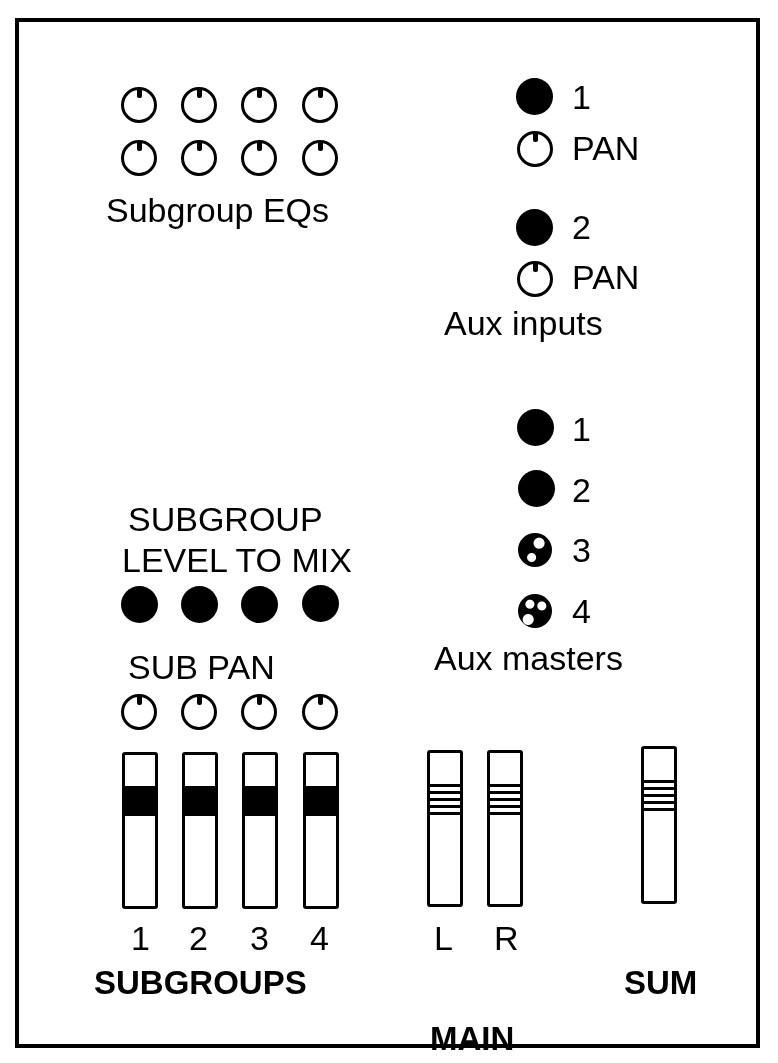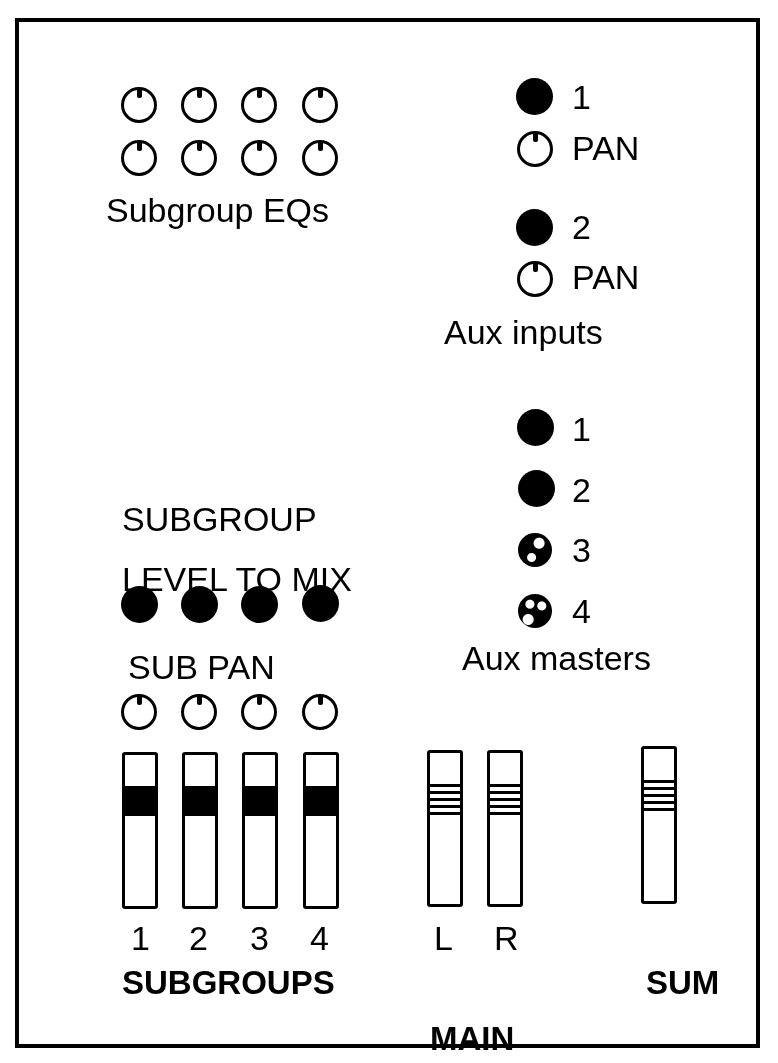--- a/index.html
+++ b/index.html
@@ -49,38 +49,38 @@
   <div class="dot" style="left:516px;top:78px"></div>
   <div class="txt t-mid" style="left:572px;top:80px">1</div>
   <div class="knob" style="left:517px;top:131px"></div>
   <div class="txt t-mid" style="left:572px;top:131px">PAN</div>
 
   <div class="dot" style="left:516px;top:209px"></div>
   <div class="txt t-mid" style="left:572px;top:210px">2</div>
   <div class="knob" style="left:517px;top:261px"></div>
   <div class="txt t-mid" style="left:572px;top:260px">PAN</div>
 
-  <div class="txt t-mid" style="left:444px;top:315px">Aux inputs</div>
+  <div class="txt t-mid" style="left:444px;top:306px">Aux inputs</div>
 </div>
 
 <div>
   <div class="dot" style="left:517px;top:409px"></div>
   <div class="txt t-mid" style="left:572px;top:412px">1</div>
   <div class="dot" style="left:518px;top:470px"></div>
   <div class="txt t-mid" style="left:572px;top:473px">2</div>
   <div class="dot mottled" style="left:518px;top:533px;width:34px;height:34px"></div>
   <div class="txt t-mid" style="left:572px;top:533px">3</div>
   <div class="dot mottled2" style="left:518px;top:594px;width:34px;height:34px"></div>
   <div class="txt t-mid" style="left:572px;top:594px">4</div>
-  <div class="txt t-mid" style="left:462px;top:641px">Aux masters</div>
+  <div class="txt t-mid" style="left:434px;top:641px">Aux masters</div>
 </div>
 
 <div>
-  <div class="txt t-mid" style="left:122px;top:502px">SUBGROUP</div>
-  <div class="txt t-mid" style="left:122px;top:562px">LEVEL TO MIX</div>
+  <div class="txt t-mid" style="left:128px;top:502px">SUBGROUP</div>
+  <div class="txt t-mid" style="left:122px;top:543px">LEVEL TO MIX</div>
   <div class="dot" style="left:121px;top:586px"></div>
   <div class="dot" style="left:181px;top:586px"></div>
   <div class="dot" style="left:241px;top:586px"></div>
   <div class="dot" style="left:302px;top:585px"></div>
 </div>
 
 <div>
   <div class="txt t-mid" style="left:128px;top:650px">SUB PAN</div>
   <div class="knob" style="left:121px;top:694px"></div>
   <div class="knob" style="left:181px;top:694px"></div>
@@ -98,33 +98,33 @@
   <div class="fader" style="left:242px;top:752px;height:157px">
     <div class="cap-solid" style="top:31px;height:30px"></div>
   </div>
   <div class="fader" style="left:303px;top:752px;height:157px">
     <div class="cap-solid" style="top:31px;height:30px"></div>
   </div>
   <div class="txt t-mid" style="left:131px;top:921px">1</div>
   <div class="txt t-mid" style="left:189px;top:921px">2</div>
   <div class="txt t-mid" style="left:250px;top:921px">3</div>
   <div class="txt t-mid" style="left:310px;top:921px">4</div>
-  <div class="txt t-bold" style="left:122px;top:966px">SUBGROUPS</div>
+  <div class="txt t-bold" style="left:94px;top:966px">SUBGROUPS</div>
 </div>
 
 <div>
   <div class="fader" style="left:427px;top:750px;height:157px">
     <div class="cap-striped" style="top:31px;height:32px"></div>
   </div>
   <div class="fader" style="left:487px;top:750px;height:157px">
     <div class="cap-striped" style="top:31px;height:32px"></div>
   </div>
   <div class="txt t-mid" style="left:434px;top:921px">L</div>
   <div class="txt t-mid" style="left:494px;top:921px">R</div>
   <div class="txt t-bold" style="left:430px;top:1022px">MAIN</div>
 </div>
 
 <div>
   <div class="fader" style="left:641px;top:746px;height:158px">
     <div class="cap-striped" style="top:31px;height:32px"></div>
   </div>
-  <div class="txt t-bold" style="left:646px;top:966px">SUM</div>
+  <div class="txt t-bold" style="left:624px;top:966px">SUM</div>
 </div>
 
 </body></html>

